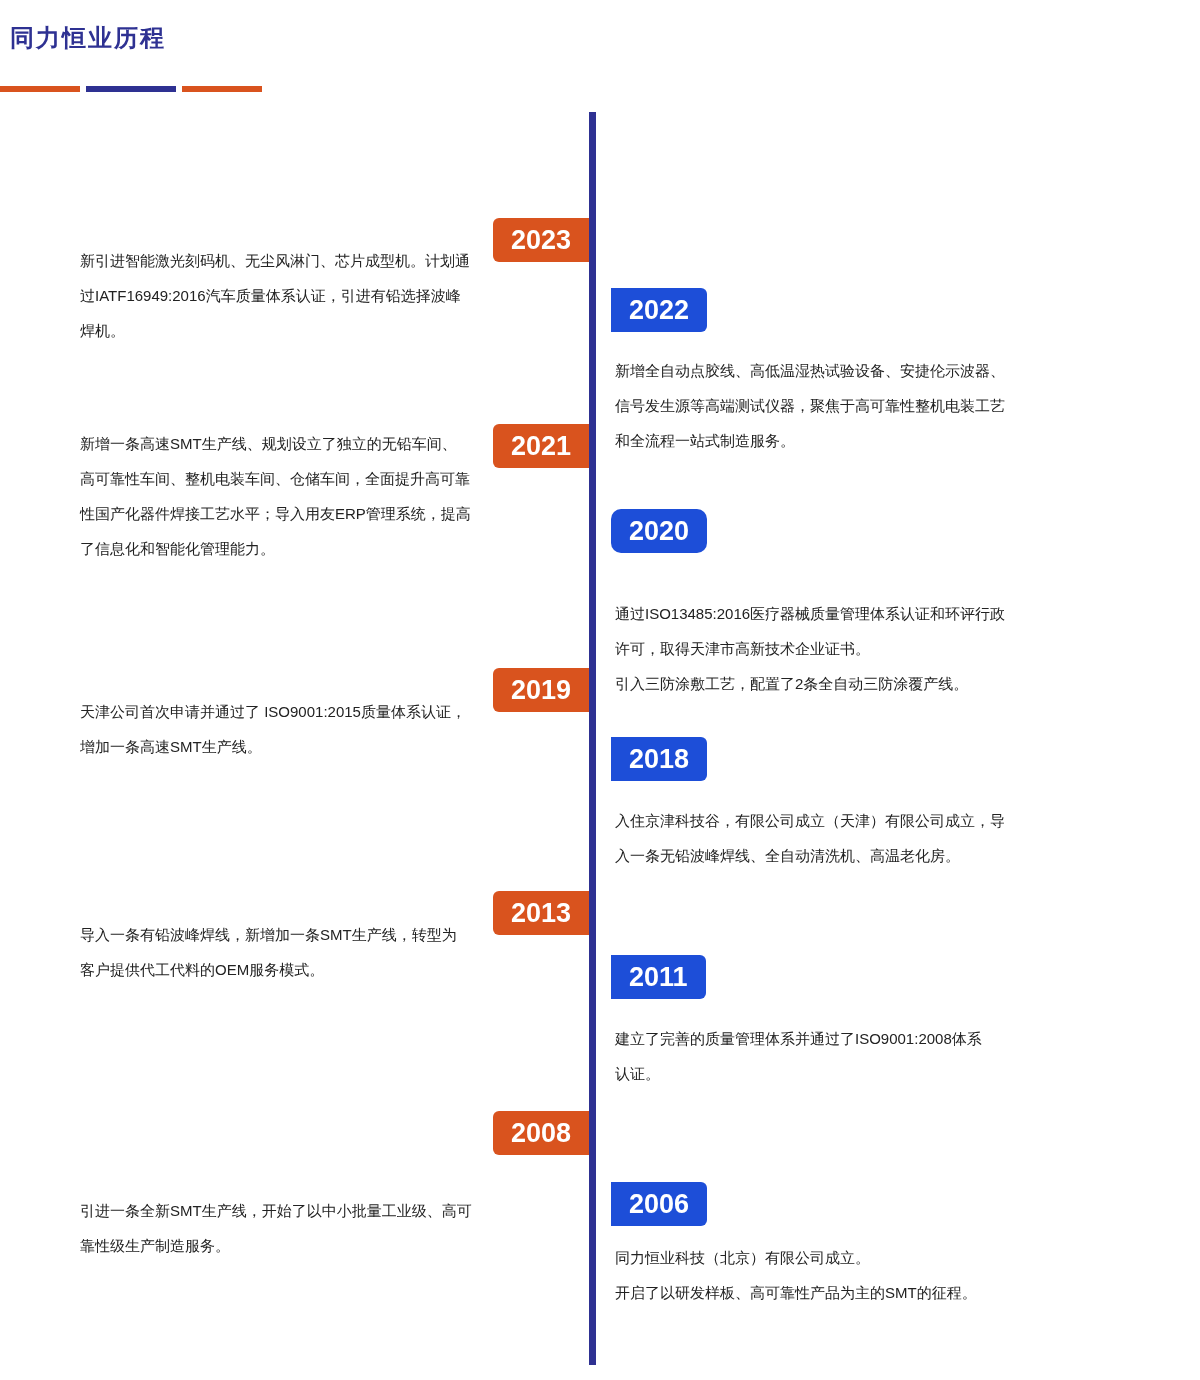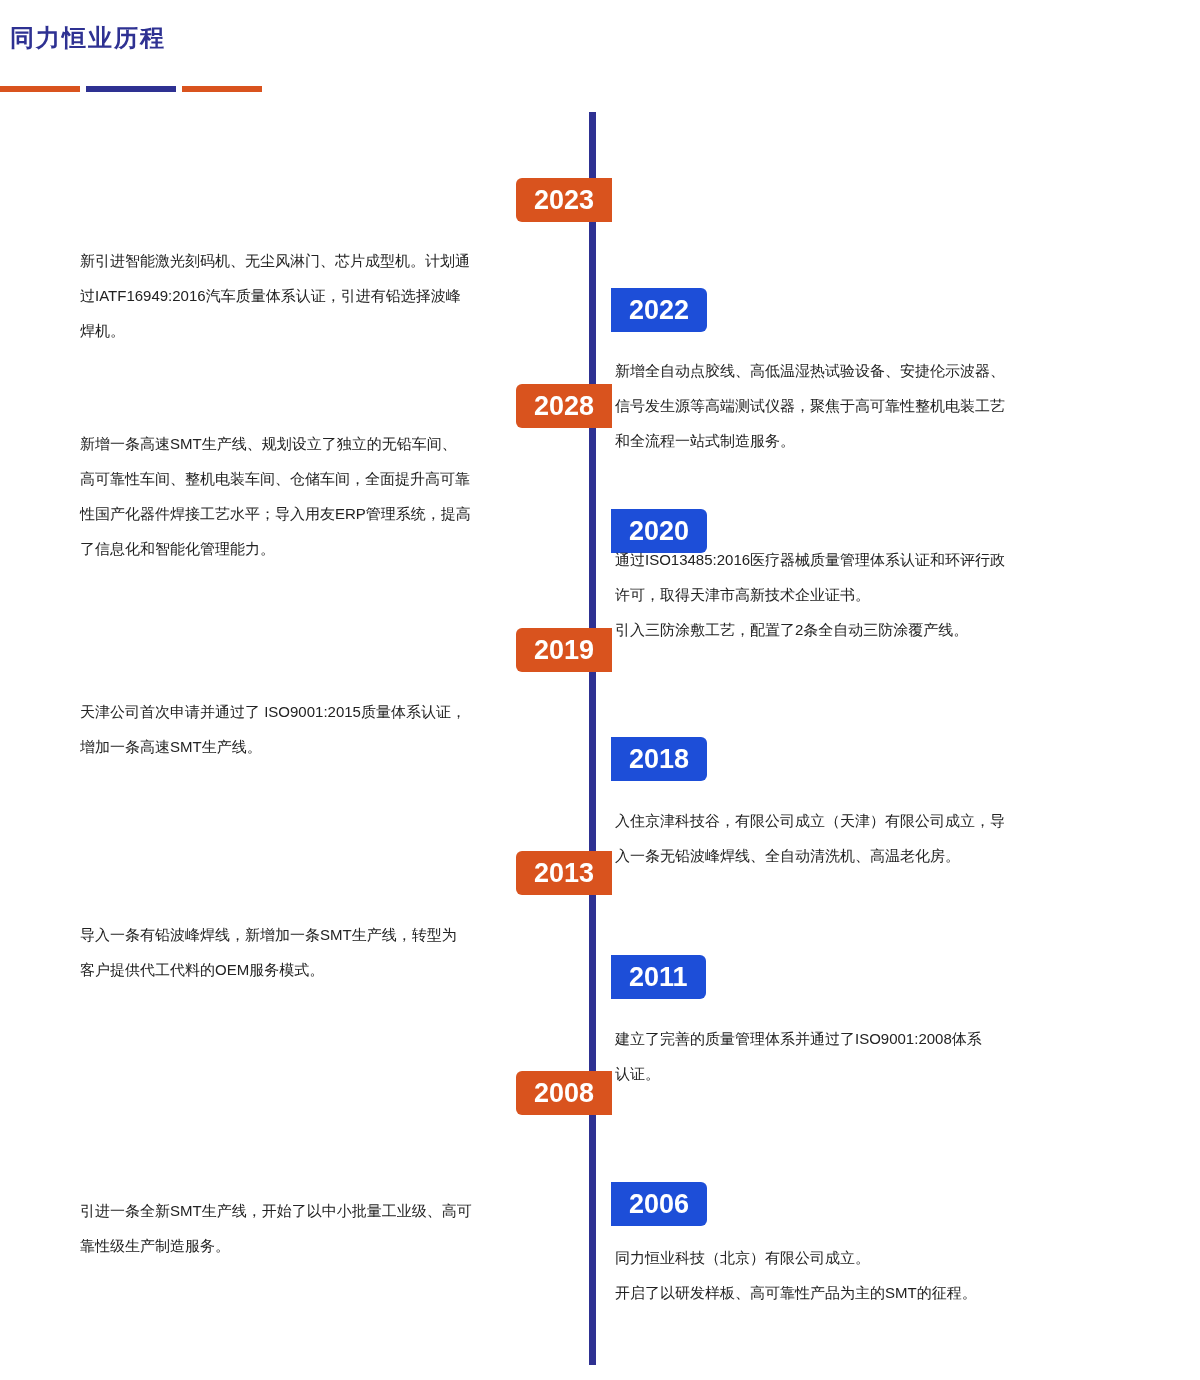--- a/index.html
+++ b/index.html
@@ -55,24 +55,25 @@
     position: absolute;
     height: 44px;
     line-height: 44px;
     font-size: 27px;
     font-weight: bold;
     color: #ffffff;
     padding: 0 18px;
     box-sizing: border-box;
   }
   .year-tag.left {
-    right: 588px;            
+    right: 611px;            
     text-align: right;
     background: #d9531e;
     border-radius: 6px 0 0 6px;
+    margin-top: 40px;
   }
   .year-tag.right {
     left: 611px;
     text-align: left;
     background: #1d4ed8;
     border-radius: 0 6px 6px 0;
   }
 
   
   .entry-text {
@@ -113,29 +114,29 @@
       <p>新引进智能激光刻码机、无尘风淋门、芯片成型机。计划通</p>
       <p>过IATF16949:2016汽车质量体系认证，引进有铅选择波峰</p>
       <p>焊机。</p>
     </div>
     <div class="year-tag right" style="top: 288px;">2022</div>
     <div class="entry-text right" style="top: 353px;">
       <p>新增全自动点胶线、高低温湿热试验设备、安捷伦示波器、</p>
       <p>信号发生源等高端测试仪器，聚焦于高可靠性整机电装工艺</p>
       <p>和全流程一站式制造服务。</p>
     </div>
-    <div class="year-tag left" style="top: 384px;">2028</div>
+    <div class="year-tag left" style="top: 384px;">2021</div>
     <div class="entry-text left" style="top: 426px;">
       <p>新增一条高速SMT生产线、规划设立了独立的无铅车间、</p>
       <p>高可靠性车间、整机电装车间、仓储车间，全面提升高可靠</p>
       <p>性国产化器件焊接工艺水平；导入用友ERP管理系统，提高</p>
       <p>了信息化和智能化管理能力。</p>
     </div>
-    <div class="year-tag right" style="top: 509px;">2020</div>
-    <div class="entry-text right" style="top: 542px;">
+    <div class="year-tag right" style="top: 509px; border-radius: 10px;">2020</div>
+    <div class="entry-text right" style="top: 596px;">
       <p>通过ISO13485:2016医疗器械质量管理体系认证和环评行政</p>
       <p>许可，取得天津市高新技术企业证书。</p>
       <p>引入三防涂敷工艺，配置了2条全自动三防涂覆产线。</p>
     </div>
     <div class="year-tag left" style="top: 628px;">2019</div>
     <div class="entry-text left" style="top: 694px;">
       <p>天津公司首次申请并通过了 ISO9001:2015质量体系认证，</p>
       <p>增加一条高速SMT生产线。</p>
     </div>
     <div class="year-tag right" style="top: 737px;">2018</div>

